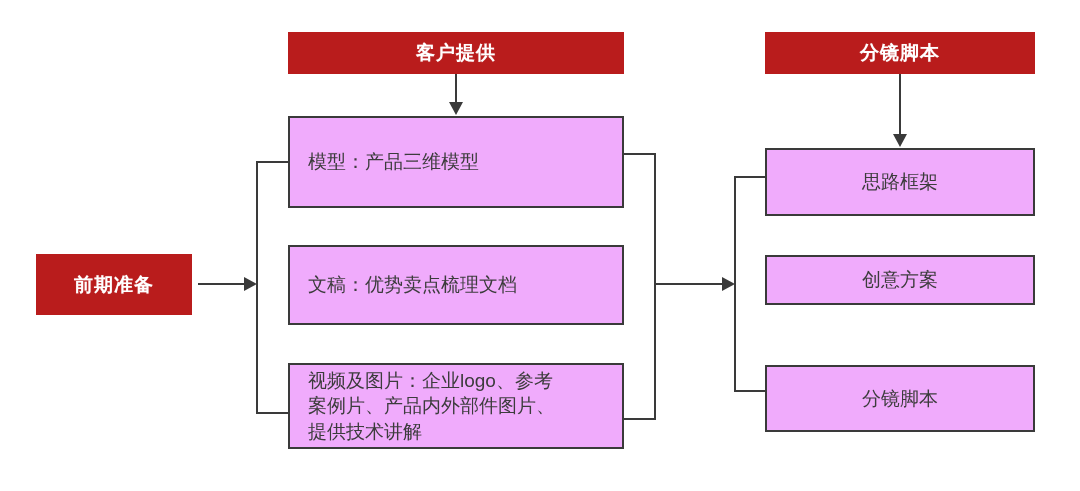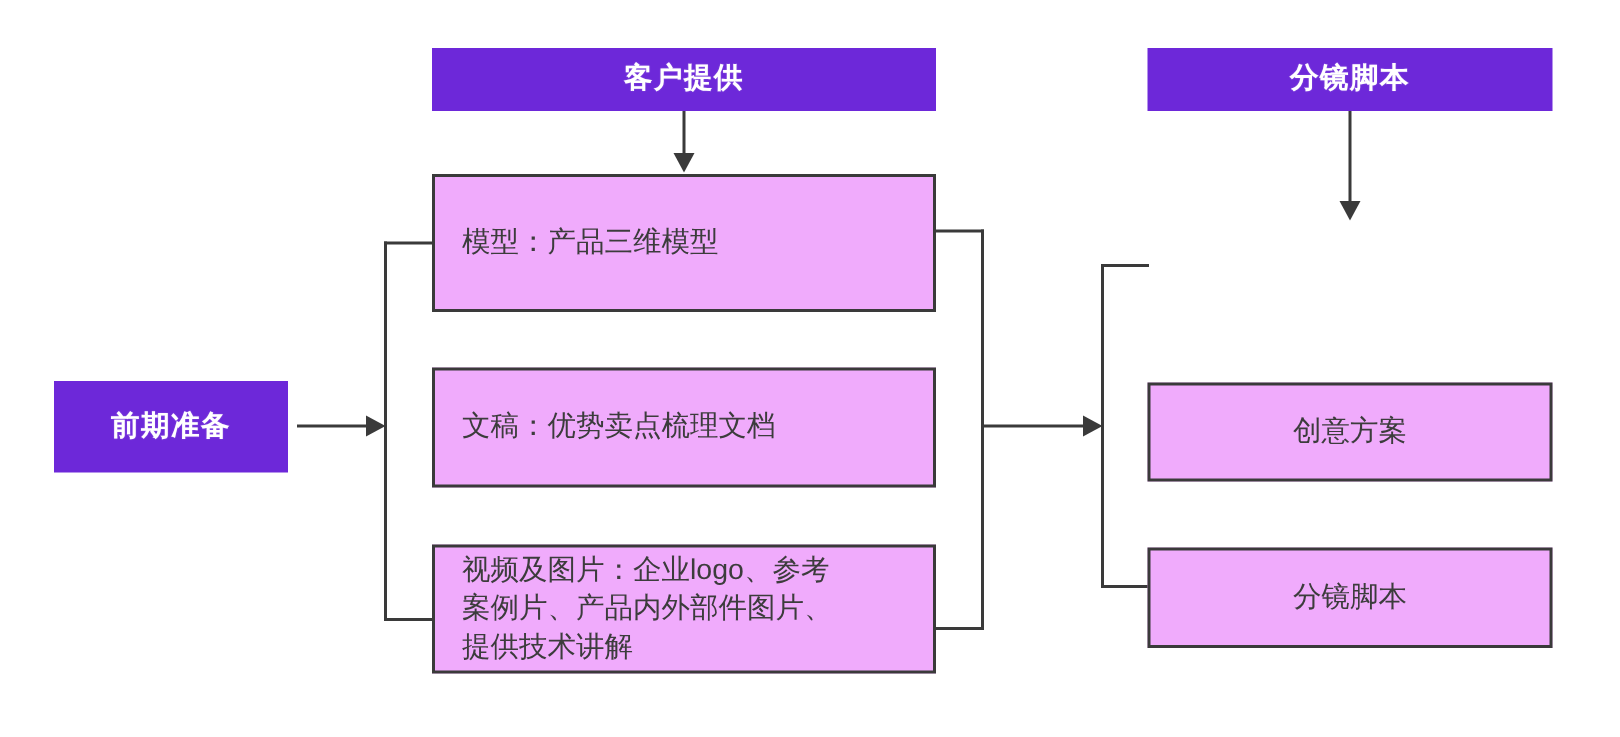--- a/index.html
+++ b/index.html
@@ -19,21 +19,21 @@
     overflow: hidden;
   }
   .node {
     position: absolute;
     box-sizing: border-box;
     display: flex;
     align-items: center;
   }
   
   .blue-node {
-    background: #6d28d9;
+    background: #b91c1c;
     color: #ffffff;
     font-weight: bold;
     justify-content: center;
     text-align: center;
     letter-spacing: 1px;
     text-shadow: 0 0 1px rgba(255,255,255,0.35);
   }
   
   .box-node {
     background: #f0abfc;
@@ -128,22 +128,25 @@
   <div class="conn h-line" style="left:624px; top:153px; width:32px;"></div>
   <div class="conn h-line" style="left:624px; top:418px; width:32px;"></div>
 
   <div class="conn h-line" style="left:654px; top:283px; width:76px;"></div>
   <div class="arrow-head arrow-right" style="left:722px; top:277px;"></div>
 
   <div class="conn v-line" style="left:734px; top:176px; height:216px;"></div>
   <div class="conn h-line" style="left:734px; top:176px; width:32px;"></div>
   <div class="conn h-line" style="left:734px; top:390px; width:32px;"></div>
 
+  <div class="node box-node center-label" style="left:765px; top:148px; width:270px; height:68px; font-size:19px;">
+    <span class="node-text">思路框架</span>
+  </div>
 
-  <div class="node box-node center-label" style="left:765px; top:255px; width:270px; height:66px; font-size:19px;">
+  <div class="node box-node center-label" style="left:765px; top:255px; width:270px; height:50px; font-size:19px;">
     <span class="node-text">创意方案</span>
   </div>
 
   <div class="node box-node center-label" style="left:765px; top:365px; width:270px; height:67px; font-size:19px;">
     <span class="node-text">分镜脚本</span>
   </div>
 
   <div class="conn v-line" style="left:899px; top:74px; height:62px;"></div>
   <div class="arrow-head arrow-down" style="left:893px; top:134px;"></div>
 

